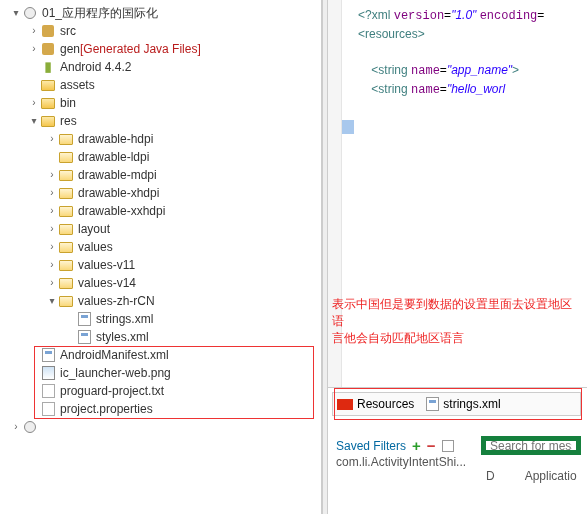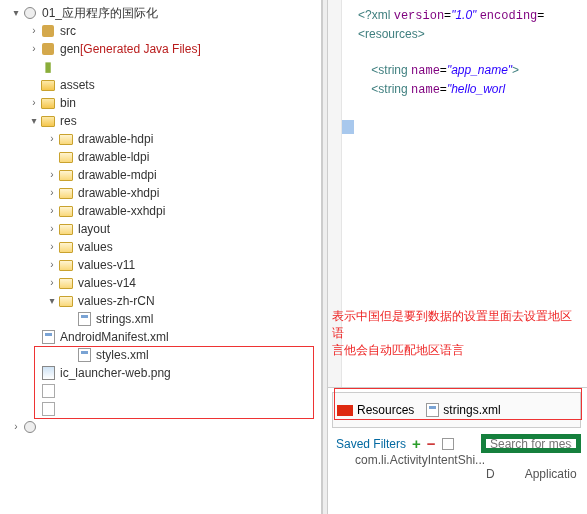--- a/index.html
+++ b/index.html
@@ -28,35 +28,35 @@
 .highlight-box { position: absolute; border: 1px solid #e33; pointer-events: none; }
 .right-panel { flex: 1; display: flex; flex-direction: column; background: #fff; }
 .editor { background: #fff; padding: 6px 0 0 10px; font-family: Consolas, monospace; font-size: 13px; line-height: 18px; height: 388px; border-bottom: 1px solid #ccc; position: relative; }
 .gutter { position: absolute; left: 0; top: 0; width: 14px; height: 100%; background: #f5f5f5; border-right: 1px solid #e5e5e5; }
 .code { margin-left: 20px; }
 .tag { color: #3f7f7f; }
 .attr { color: #7f007f; font-family: Liberation Mono, monospace; }
 .val { color: #2a00ff; font-style: italic; }
 .pi { color: #3f7f7f; }
 .annot { position: absolute; color: #e22; font-size: 13px; line-height: 17px; }
-.bottom-tabs { height: 36px; border: 1px solid #ccc; display: flex; align-items: center; padding: 0 4px; margin: 4px 6px 4px 4px; background: #fafafa; }
+.bottom-tabs { height: 24px; border: 1px solid #ccc; display: flex; align-items: center; padding: 0 4px; margin: 4px 6px 18px 4px; background: #fafafa; }
 .flag { width: 16px; height: 11px; background: #de2910; margin-right: 4px; }
 .tab2 { margin-left: 10px; display: flex; align-items: center; }
 .toolbar { padding: 4px 8px; display: flex; align-items: center; gap: 10px; color: #555; }
 .dev-ic { width: 12px; height: 12px; background: #bbb; }
 .android-ic { color: #8aad3a; }
 .logcat { display: flex; align-items: center; gap: 3px; }
 .logcat-ic { width: 13px; height: 13px; background: linear-gradient(#f5c64d,#e08b2e); }
 .filters-row { display: flex; align-items: center; padding: 2px 6px 0 8px; gap: 6px; }
 .saved { color: #0369a1; }
 .plus { color: #2a9d2a; font-weight: bold; font-size: 15px; }
 .minus { color: #c33; font-weight: bold; font-size: 15px; }
 .edit-ic { width: 12px; height: 12px; border: 1px solid #999; background: #fff; }
 .search { border: 5px solid #15803d; padding: 2px 4px; width: 100px; color: #888; height: 19px; margin-left: auto; }
-.tbl-row { display: flex; padding-left: 27px; color: #555; font-size: 11px; gap: 50px; }
+.tbl-row { display: flex; padding-left: 8px; color: #555; font-size: 11px; gap: 50px; }
 .divider-v { width: 6px; background: #eee; border-left: 1px solid #ccc; border-right: 1px solid #ccc; }
 .sel-block { position: absolute; left: 14px; top: 120px; width: 12px; height: 14px; background: #a8c8ed; }
 </style>
 </head>
 <body>
 
 <div class="container">
   <div class="left-panel">
     <div class="tree">
       <div class="tree-item ind-0">
@@ -77,20 +77,21 @@
           <span class="arrow">›</span>
           <span class="icon">
             <span class="pkg"></span>
           </span>
           <span class="lbl">gen</span> 
           <span class="gray">[Generated Java Files]</span>
         </div>
       <div class="tree-item ind-1">
           <span class="arrow"></span>
           <span class="icon android">▮</span>
+          <span class="lbl">Android 4.4.2</span>
         </div>
       <div class="tree-item ind-1">
           <span class="arrow"></span>
           <span class="icon">
             <span class="folder-y"></span>
           </span>
           <span class="lbl">assets</span>
         </div>
       <div class="tree-item ind-1">
           <span class="arrow">›</span>
@@ -176,52 +177,54 @@
           </span>
           <span class="lbl">values-zh-rCN</span>
         </div>
       <div class="tree-item ind-3">
           <span class="arrow"></span>
           <span class="icon">
             <span class="file-xml"></span>
           </span>
           <span class="lbl">strings.xml</span>
         </div>
+      <div class="tree-item ind-3">
+          <span class="arrow"></span>
+          <span class="icon">
+            <span class="file-xml"></span>
+          </span>
+          <span class="lbl">styles.xml</span>
+        </div>
       <div class="tree-item ind-1">
           <span class="arrow"></span>
           <span class="icon">
             <span class="file-xml"></span>
           </span>
           <span class="lbl">AndroidManifest.xml</span>
         </div>
-      <div class="tree-item ind-3">
-          <span class="arrow"></span>
-          <span class="icon">
-            <span class="file-xml"></span>
-          </span>
-          <span class="lbl">styles.xml</span>
-        </div>
       <div class="tree-item ind-1">
           <span class="arrow"></span>
           <span class="icon">
             <span class="file-png"></span>
           </span>
           <span class="lbl">ic_launcher-web.png</span>
         </div>
       <div class="tree-item ind-1">
           <span class="arrow"></span>
           <span class="icon">
             <span class="file-txt"></span>
           </span>
+          <span class="lbl">proguard-project.txt</span>
         </div>
       <div class="tree-item ind-1">
           <span class="arrow"></span>
           <span class="icon">
             <span class="file-txt"></span>
           </span>
+          <span class="lbl">project.properties</span>
         </div>
       <div class="tree-item ind-0">
           <span class="arrow">›</span>
           <span class="icon">
             <span class="gear"></span>
           </span>
         </div>
     </div>
     <div class="highlight-box" style="left:34px; top:346px; width:280px; height:73px;"></div>
   </div>
@@ -233,21 +236,21 @@
       <div class="gutter"></div>
       <div class="sel-block"></div>
       <div class="code">
         <div><span class="pi">&lt;?xml</span> <span class="attr">version</span>=<span class="val">"1.0"</span> <span class="attr">encoding</span>=</div>
         <div><span class="tag">&lt;resources&gt;</span></div>
         <div>&nbsp;</div>
         <div>&nbsp;&nbsp;&nbsp;&nbsp;<span class="tag">&lt;string</span> <span class="attr">name</span>=<span class="val">"app_name"</span><span class="tag">&gt;</span></div>
         <div>&nbsp;&nbsp;&nbsp;&nbsp;<span class="tag">&lt;string</span> <span class="attr">name</span>=<span class="val">"hello_worl</span></div>
         <div>&nbsp;</div>
       </div>
-      <div class="annot" style="top:308px; left:4px; right:4px;">
+      <div class="annot" style="top:296px; left:4px; right:4px;">
         <div>表示中国但是要到数据的设置里面去设置地区语</div>
         <div>言他会自动匹配地区语言</div>
       </div>
     </div>
 
     <div class="highlight-box" style="left:334px; top:388px; width:248px; height:32px;"></div>
 
     <div class="bottom-tabs">
       <div class="flag"></div>
       <span>Resources</span>

